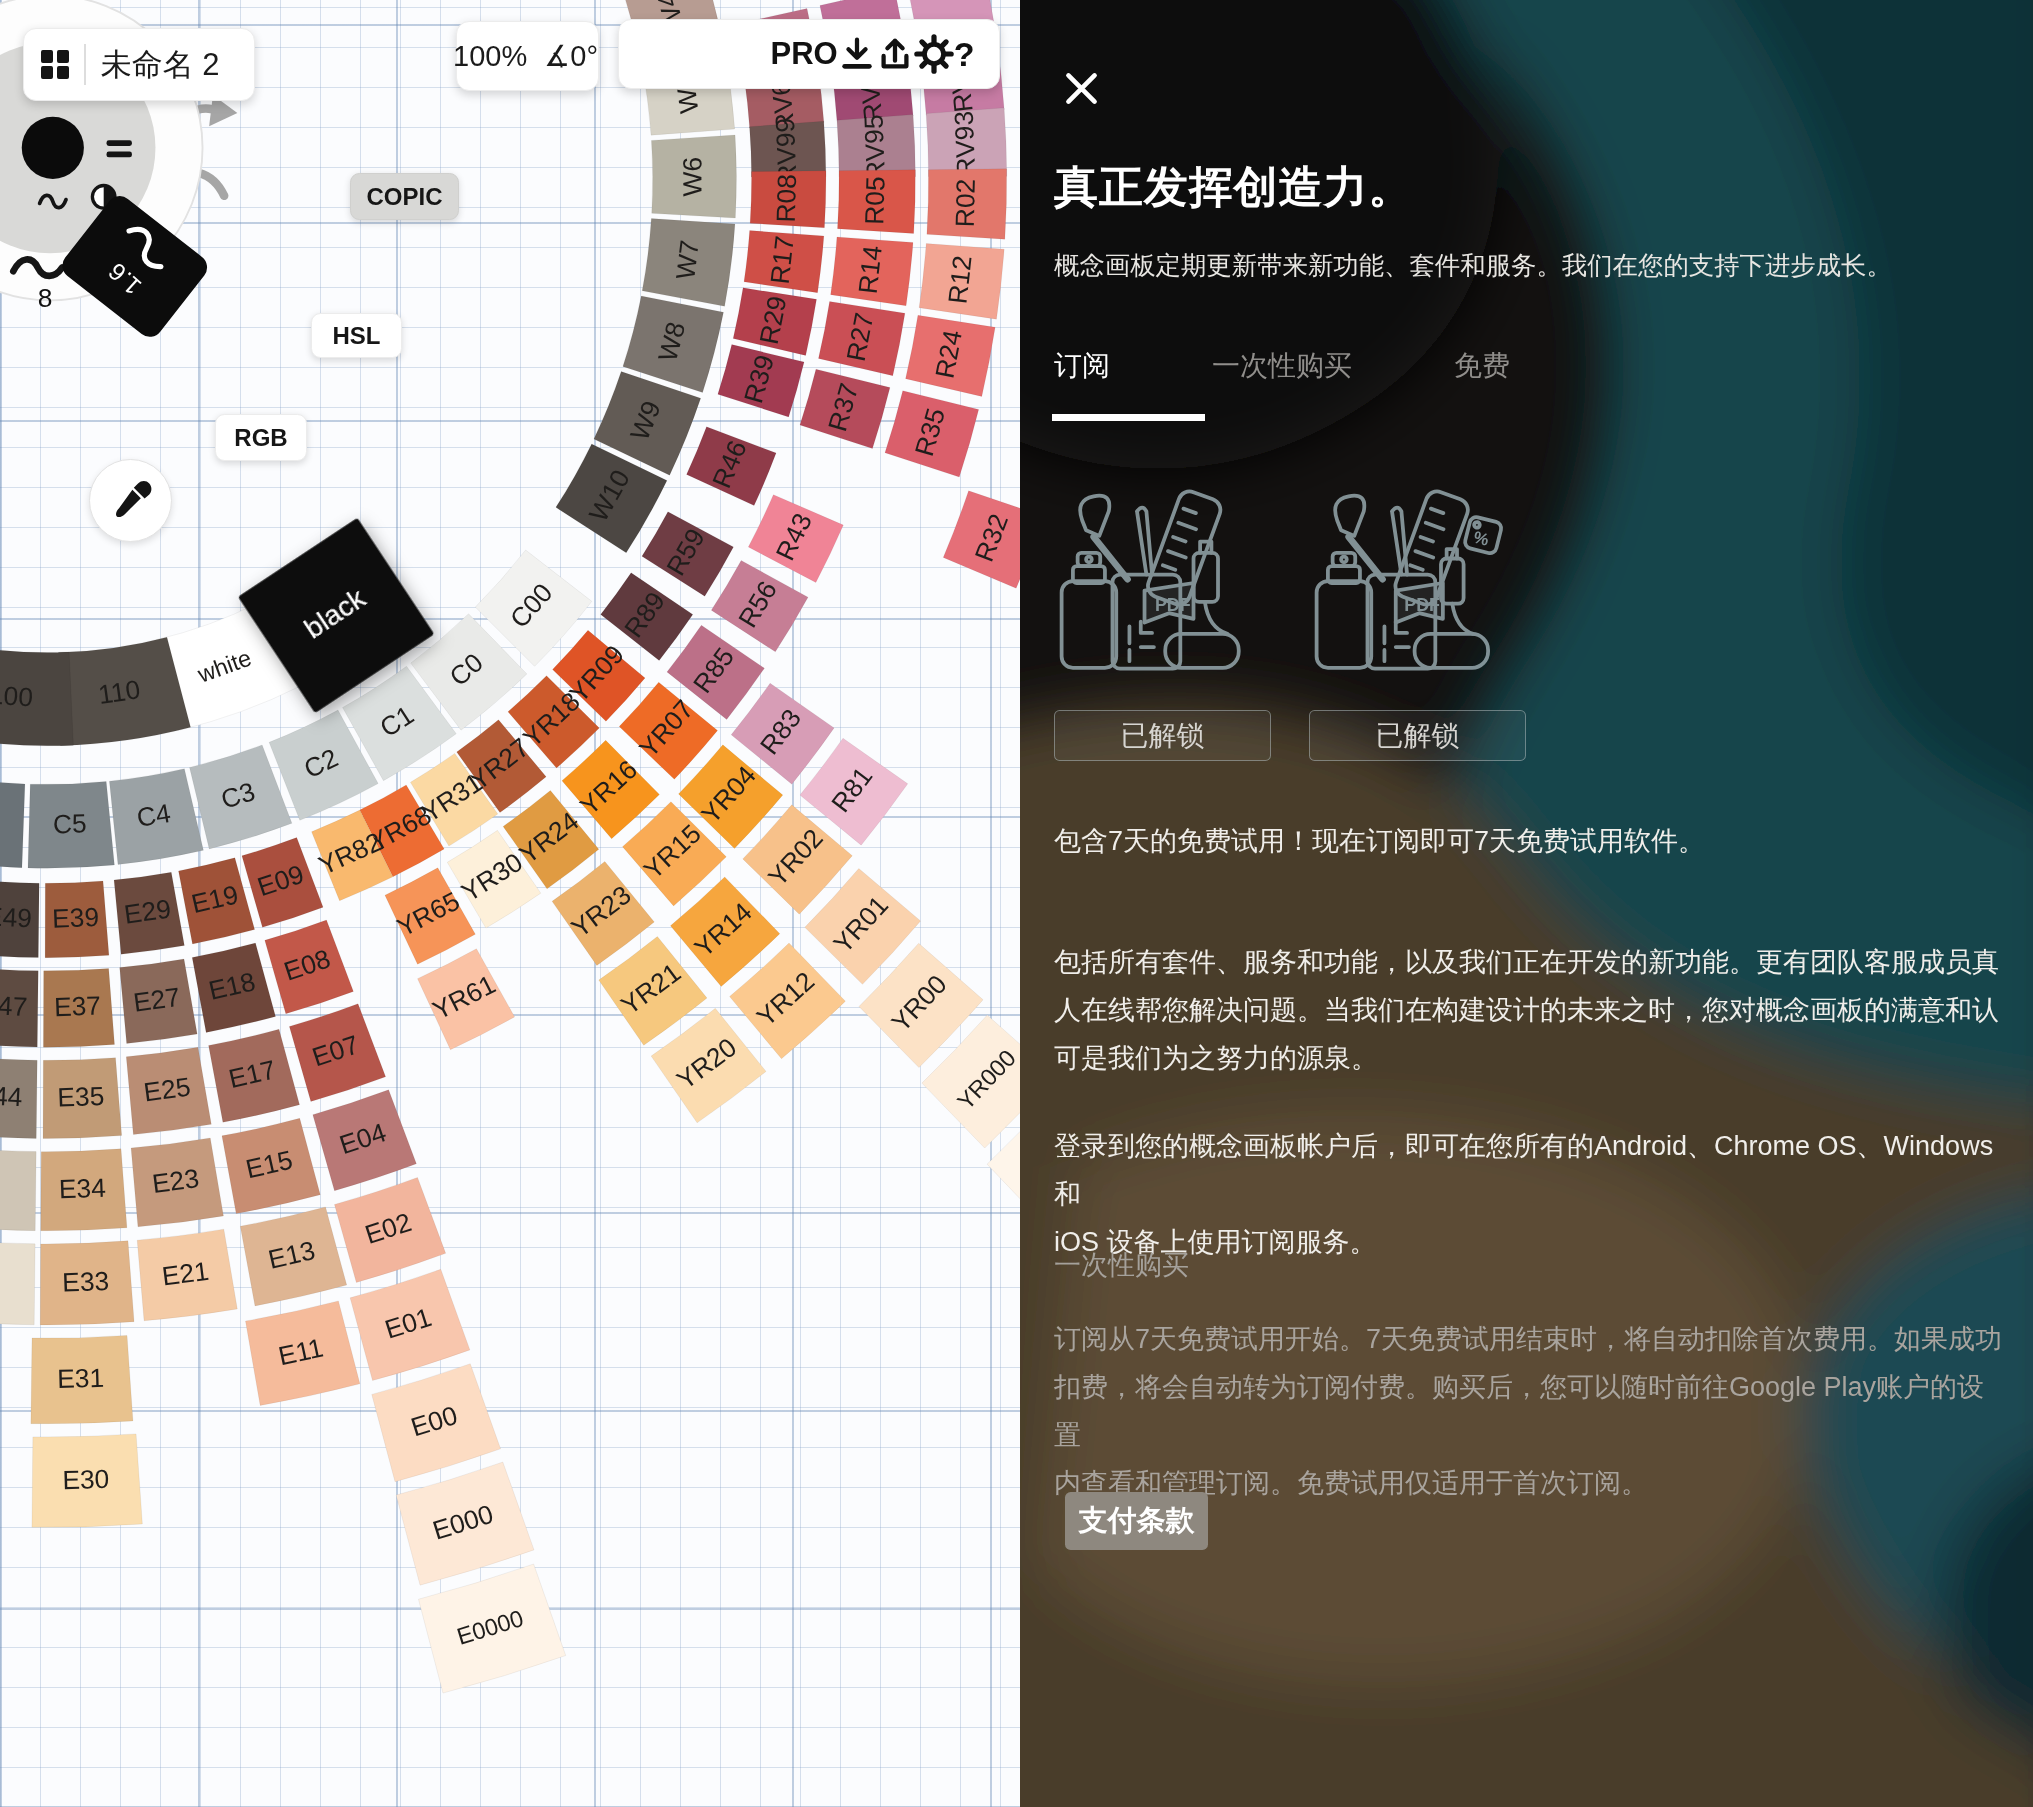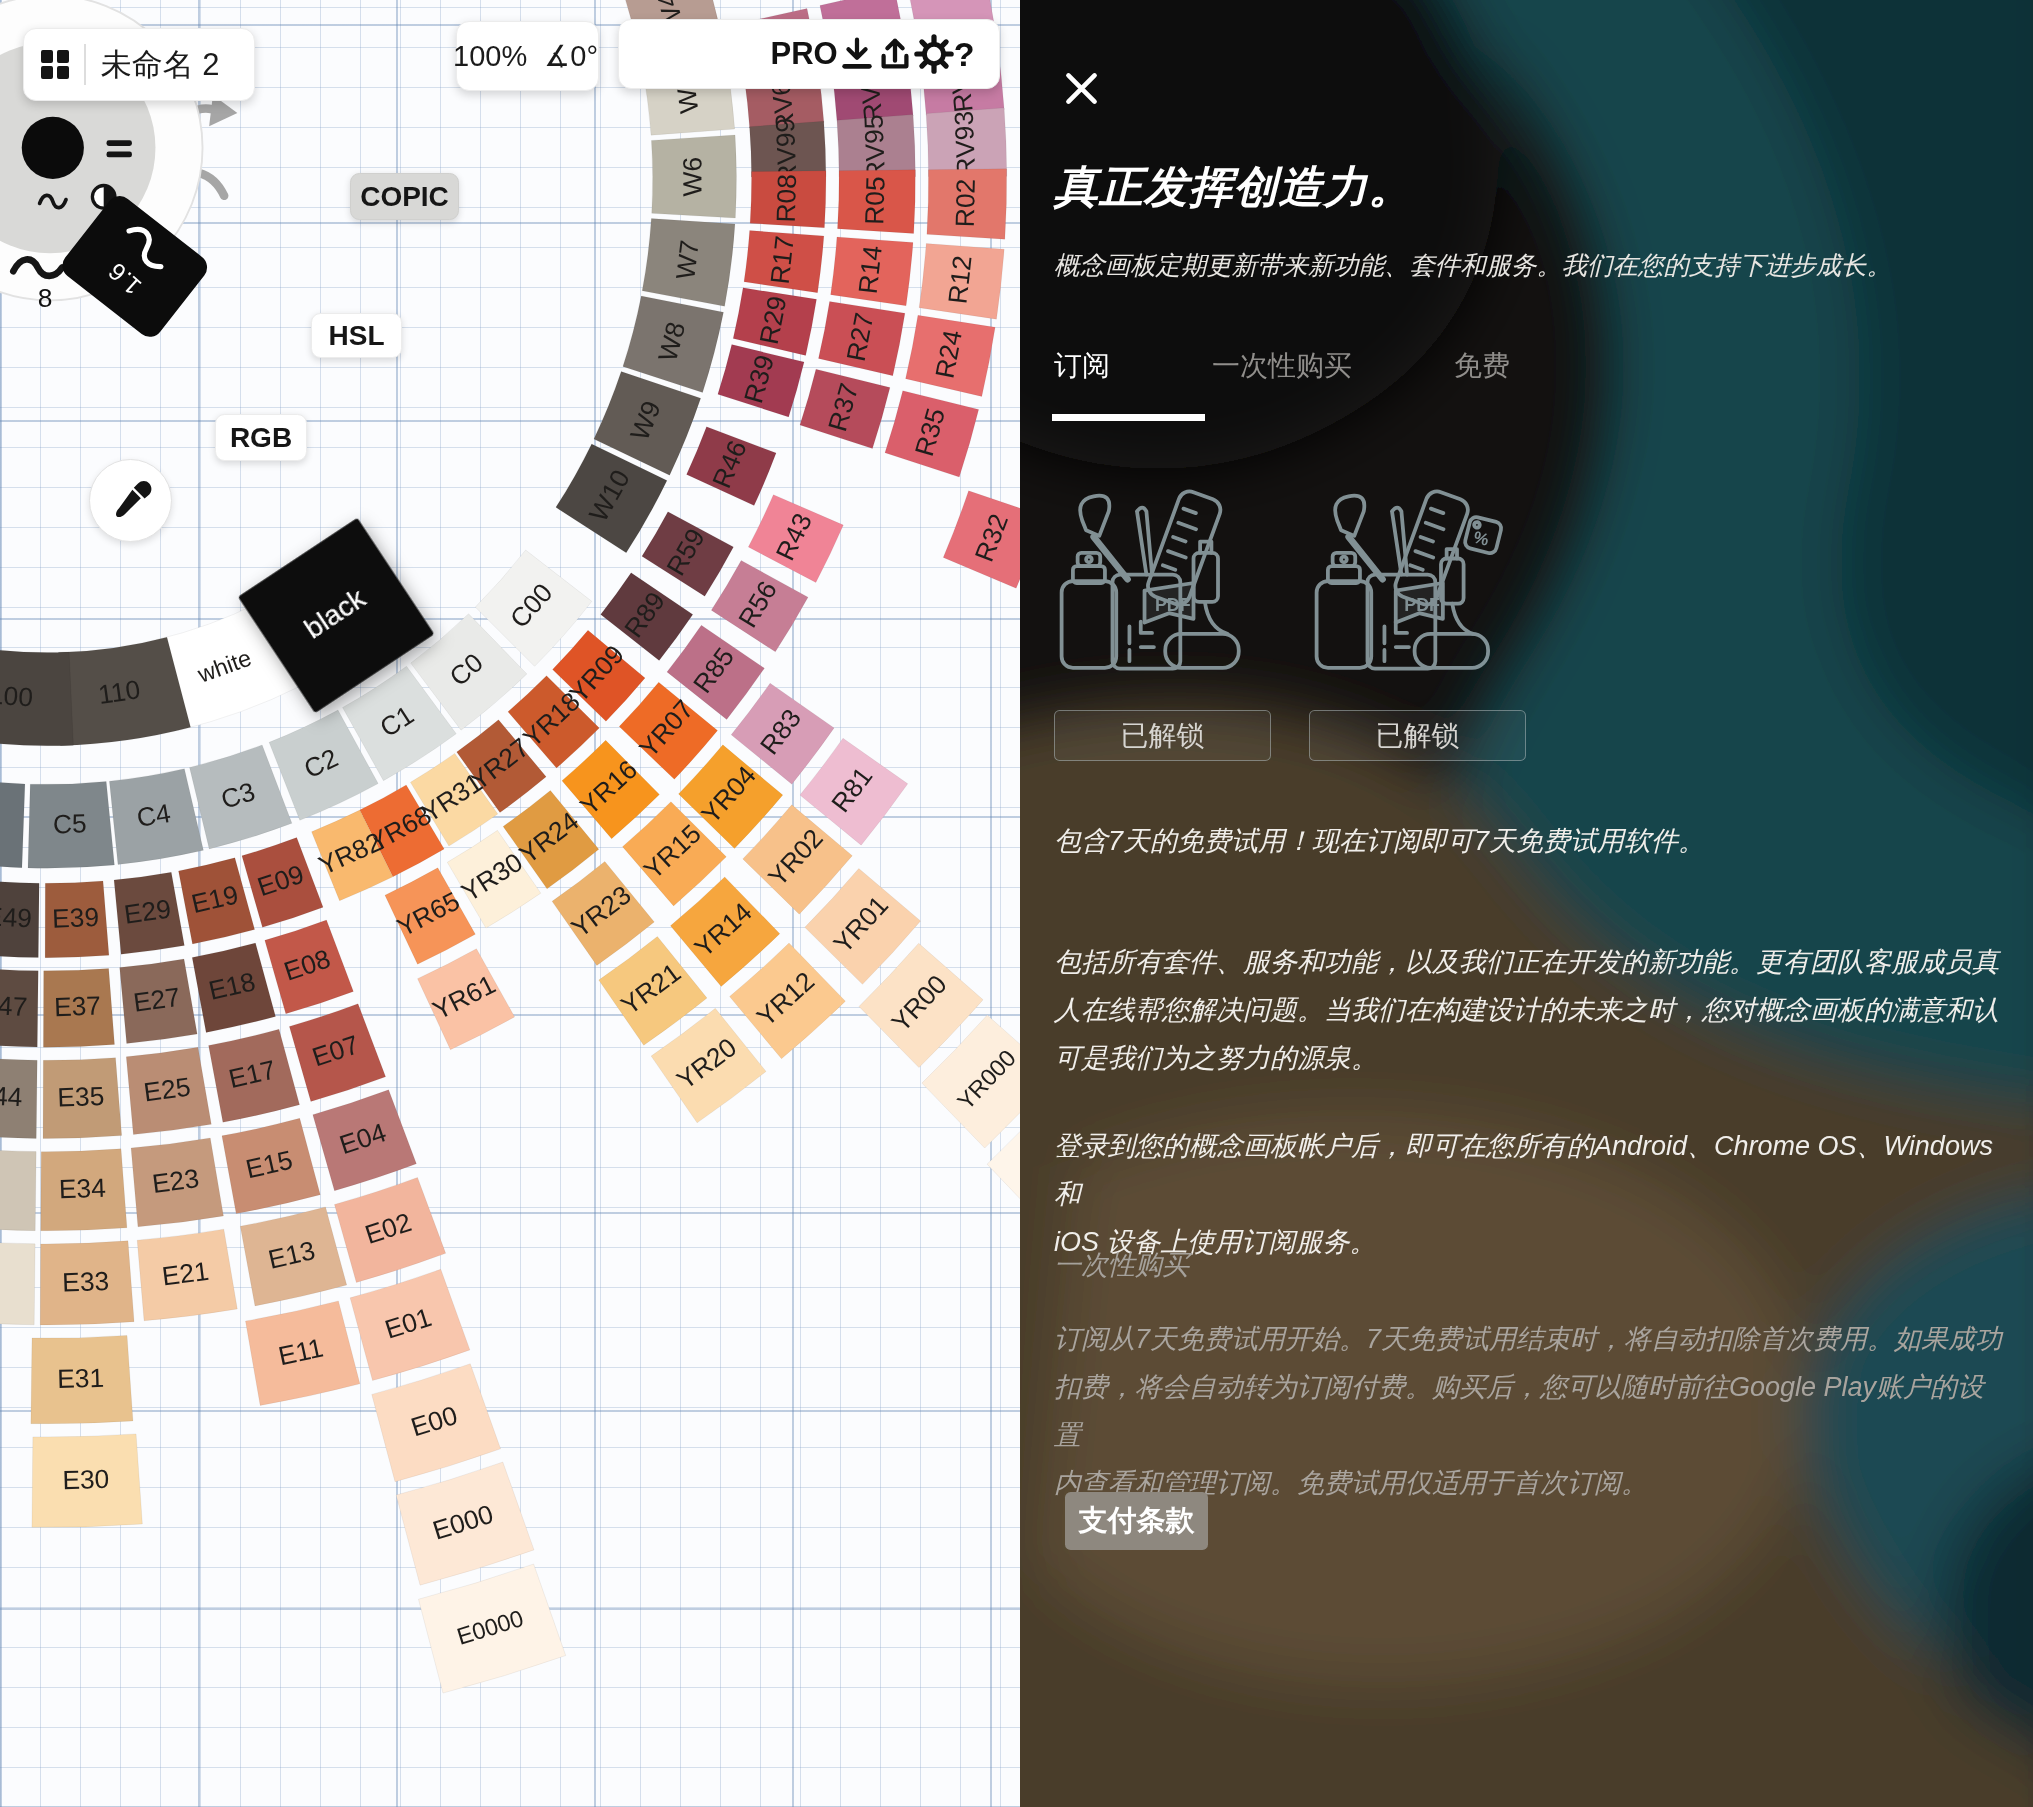--- a/index.html
+++ b/index.html
@@ -21,32 +21,32 @@
   .grid-ico span{background:#151515;border-radius:1.9px;}
   .vdiv{width:1.9px;height:41px;background:#ddd;}
   .doc-title{font-size:31px;color:#1b1b1b;}
   .zoom-pill{left:456px;top:21px;width:143px;height:70px;justify-content:flex-end;gap:17px;
              font-size:29px;color:#1b1b1b;}
   .tb-pill{left:618px;top:19px;width:382px;height:70px;padding:0 24.5px;justify-content:flex-end;}
   .pro{font-weight:bold;font-size:31px;color:#111;}
   .tb-btn{background:none;border:none;padding:0;cursor:pointer;display:flex;align-items:center;}
   .help{font-weight:bold;font-size:34px;color:#111;font-family:"Liberation Sans",sans-serif;}
   .tag{position:absolute;border:0.9px solid #ececec;border-radius:9.4px;background:#fff;
-       font-weight:bold;font-size:28px;color:#161616;display:flex;align-items:center;justify-content:center;
+       font-weight:bold;font-size:24px;color:#161616;display:flex;align-items:center;justify-content:center;
        box-shadow:0 2.8px 7.5px rgba(0,0,0,.14);padding:0;}
   .tag.copic{left:350px;top:173px;width:109px;height:47px;background:#d8d8d6;border-color:#d0d0ce;}
   .tag.hsl{left:311px;top:313px;width:91px;height:45px;}
   .tag.rgb{left:215px;top:414px;width:92px;height:47px;}
   .dropper{position:absolute;left:89px;top:459px;width:83px;height:83px;border-radius:50%;
        background:#fff;border:1.9px solid #e3e3e3;box-shadow:0 2.8px 7.5px rgba(0,0,0,.12);
        display:flex;align-items:center;justify-content:center;padding:0;}
   
   .right-pane{position:absolute;left:1020px;top:0;width:1014px;height:1808px;overflow:hidden;background:#131110;}
   .bg-art{position:absolute;left:0;top:0;}
-  .rp{position:absolute;margin:0;z-index:3;font-style:italic;}
+  .rp{position:absolute;margin:0;z-index:3;}
   .close-btn{left:38px;top:66px;width:47px;height:47px;background:none;border:none;padding:0;z-index:4;position:absolute;}
   .rp-title{left:34px;top:158px;font-size:44px;font-weight:bold;color:#fff;letter-spacing:0.9px;}
   .rp-sub{left:34px;top:249px;font-size:25.4px;color:#e8e6e2;width:942px;}
   .tabs{left:34px;top:347px;display:flex;gap:12px;z-index:3;position:absolute;}
   .tab{background:none;border:none;padding:0;font-size:28px;color:#908e8b;margin-right:90px;
        font-family:"Liberation Sans","DejaVu Sans",sans-serif;}
   .tab.active{color:#ffffff;}
   .tab-underline{position:absolute;left:32px;top:414px;width:153px;height:6.6px;background:#fff;z-index:3;}
   .products{left:34px;top:485px;display:flex;gap:38px;position:absolute;z-index:3;}
   .product{display:flex;flex-direction:column;align-items:flex-start;}

